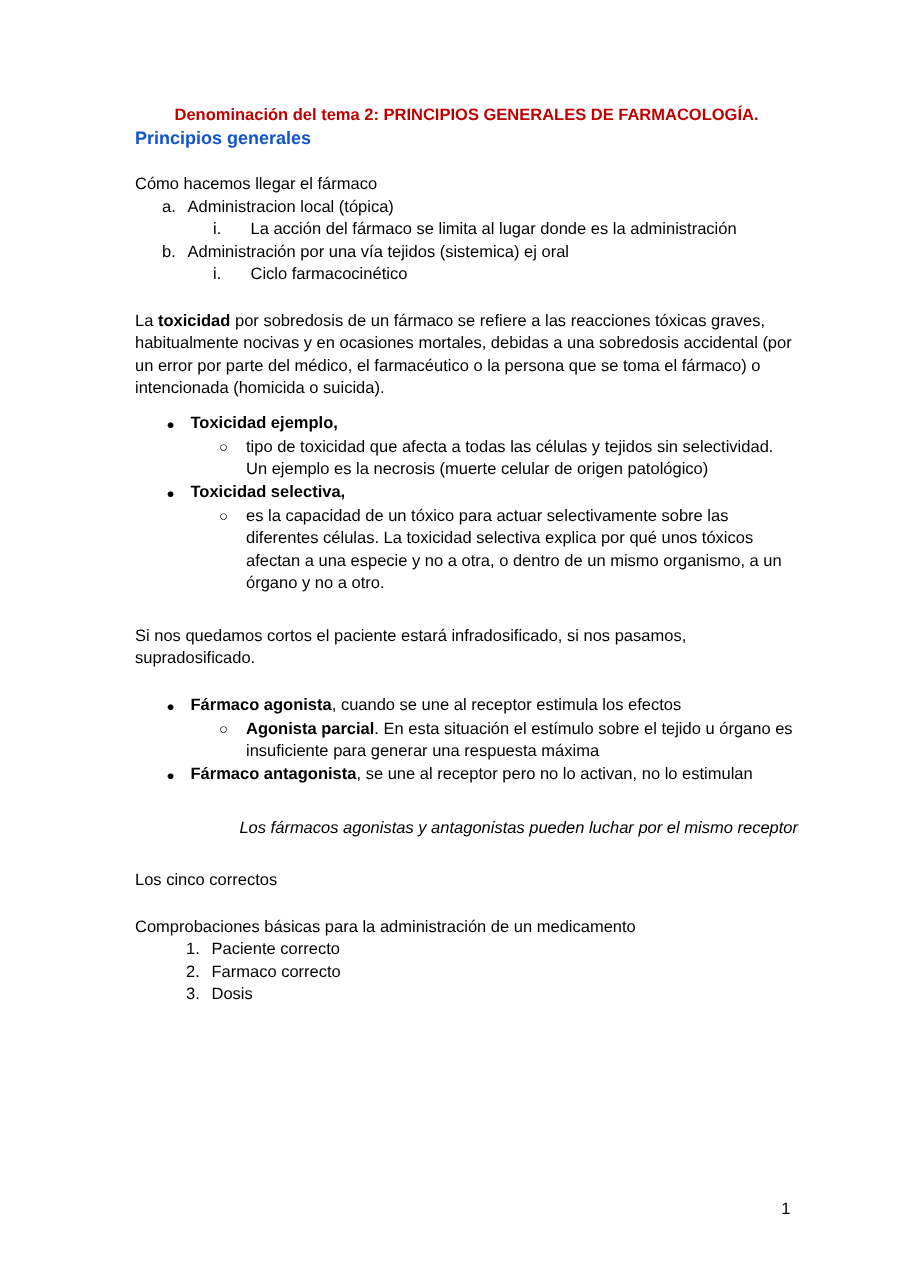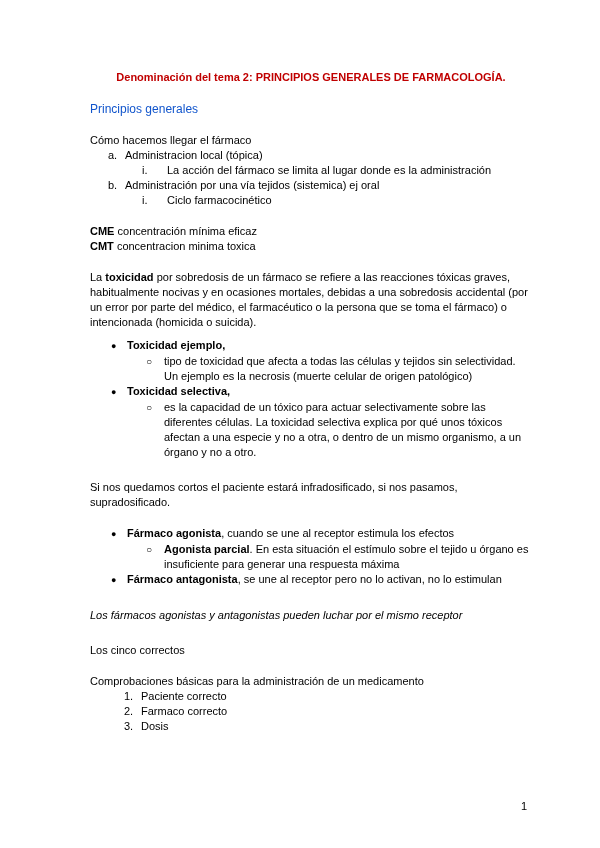--- a/index.html
+++ b/index.html
@@ -13,39 +13,39 @@
     position: relative; width: 600px; height: 848px;
     box-sizing: border-box; padding: 70px 68px 0 90px; overflow: hidden;
     background: #ffffff;
   }
   .doc-title {
     color: var(--title-red, #c00000);
     font-weight: bold; text-align: center; font-size: 11px;
   }
   .heading {
     color: var(--heading-blue, #1155cc);
-    font-weight: normal; font-size: 12px; margin-top: 17px;
+    font-weight: bold; font-size: 12px; 
   }
   .blk { margin-top: 16px; }
   .blk-sm { margin-top: 8px; }
   .blk-lg { margin-top: 20px; }
   p { margin: 0; }
   .row { display: flex; align-items: flex-start; }
   .mk { flex: 0 0 17px; }
   .lvl1 { padding-left: 18px; }
   .lvl2 { padding-left: 52px; }
   .lvl2 .mk { flex: 0 0 25px; }
   .bl1 { padding-left: 21px; }
   .bl1 .mk { flex: 0 0 16px; font-size: 9px; padding-top: 1px; }
   .bl2 { padding-left: 56px; }
   .bl2 .mk { flex: 0 0 18px; font-size: 10px; }
   .num { padding-left: 34px; }
   .num .mk { flex: 0 0 17px; }
   b { font-weight: bold; }
-  .italic-note { font-style: italic; text-align: left; }
+  .italic-note { font-style: italic; text-align: right; }
   .underline { }
   .page-num { position: absolute; right: 73px; bottom: 34px; }
 </style>
 </head>
 <body>
 
 <div class="page">
 
   <div class="doc-title">Denominación del tema 2: PRINCIPIOS GENERALES DE FARMACOLOGÍA.</div>
 
@@ -65,24 +65,20 @@
     <div class="row lvl1">
       <span class="mk">b.</span>
       <span>Administración por una vía tejidos (sistemica) ej oral</span>
     </div>
     <div class="row lvl2">
       <span class="mk">i.</span>
       <span>Ciclo farmacocinético</span>
     </div>
   </div>
 
-  <div class="blk">
-    <p><b>CME</b><span> concentración mínima eficaz</span></p>
-    <p><b>CMT</b><span> concentracion minima toxica</span></p>
-  </div>
 
   <p class="blk"><span>La </span><b>toxicidad</b><span> por sobredosis de un fármaco se refiere a las reacciones tóxicas graves, habitualmente nocivas y en ocasiones mortales, debidas a una sobredosis accidental (por un error por parte del médico, el farmacéutico o la persona que se toma el fármaco) o intencionada (homicida o suicida).</span></p>
 
   <div class="blk-sm">
     <div class="row bl1">
       <span class="mk">●</span>
       <b>Toxicidad ejemplo,</b>
     </div>
     <div class="row bl2">
       <span class="mk">○</span>

